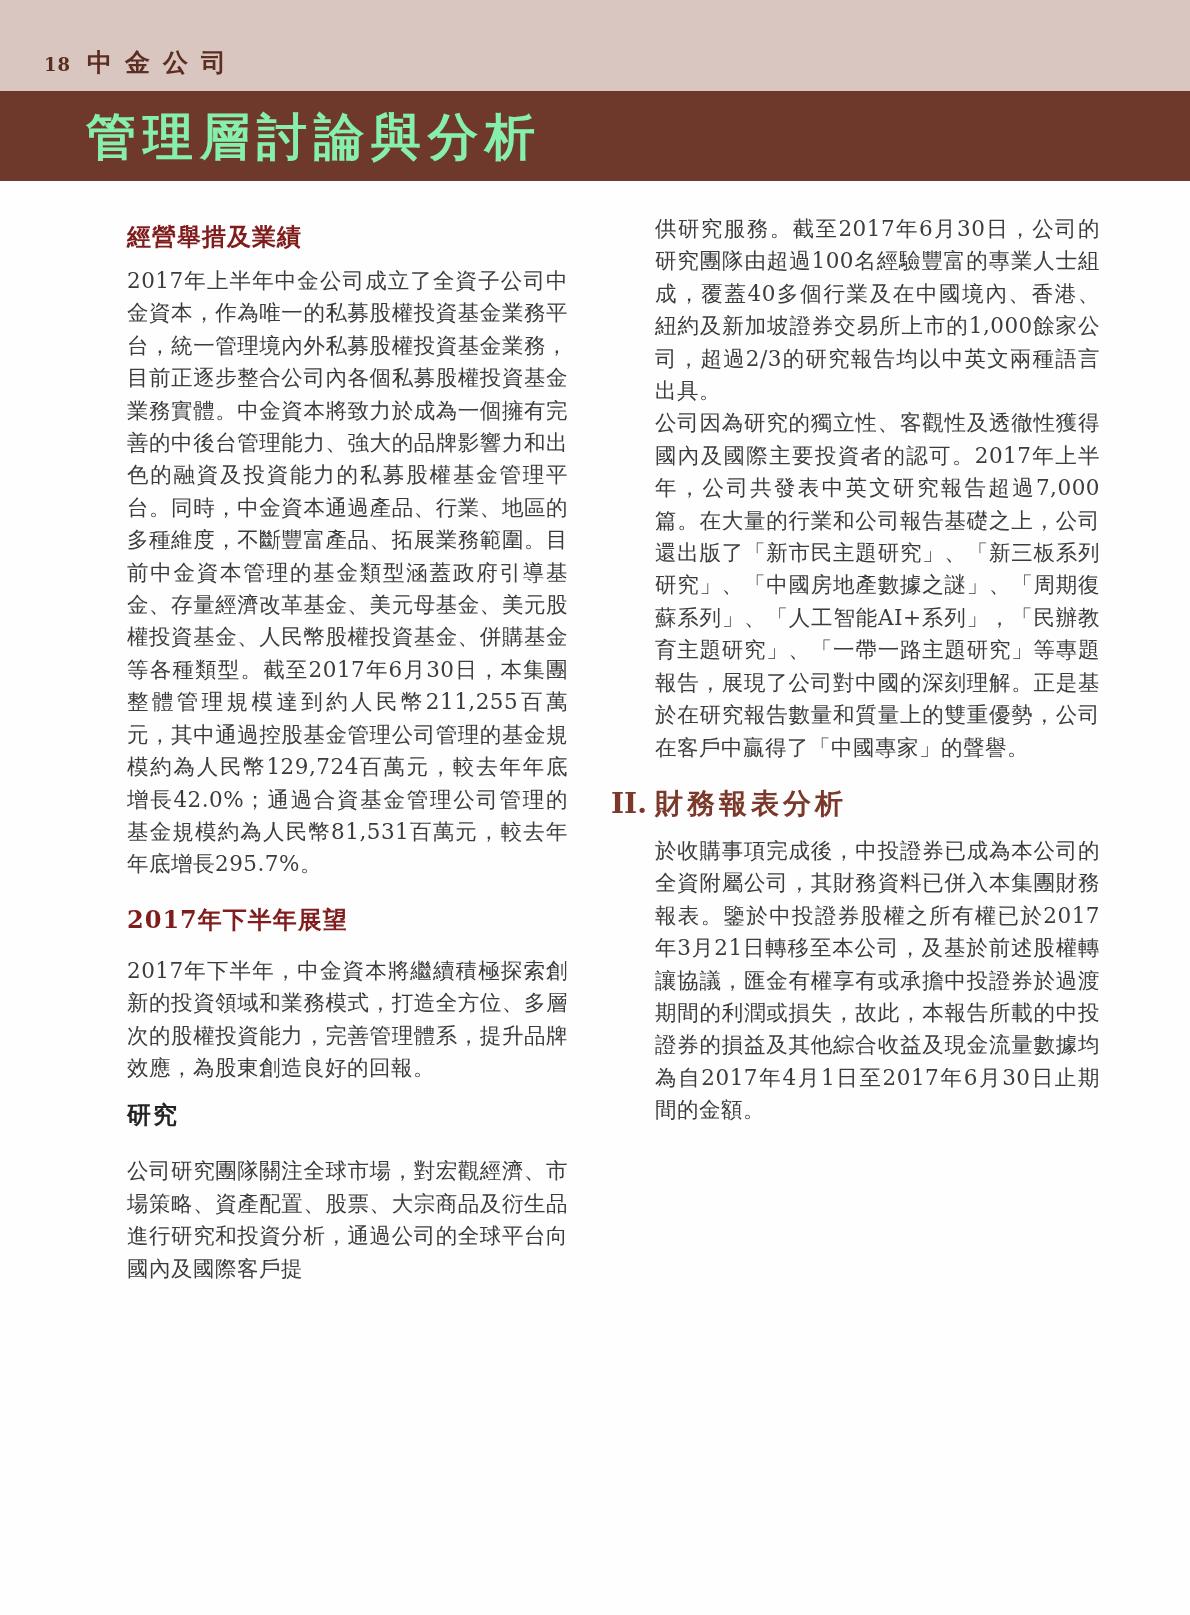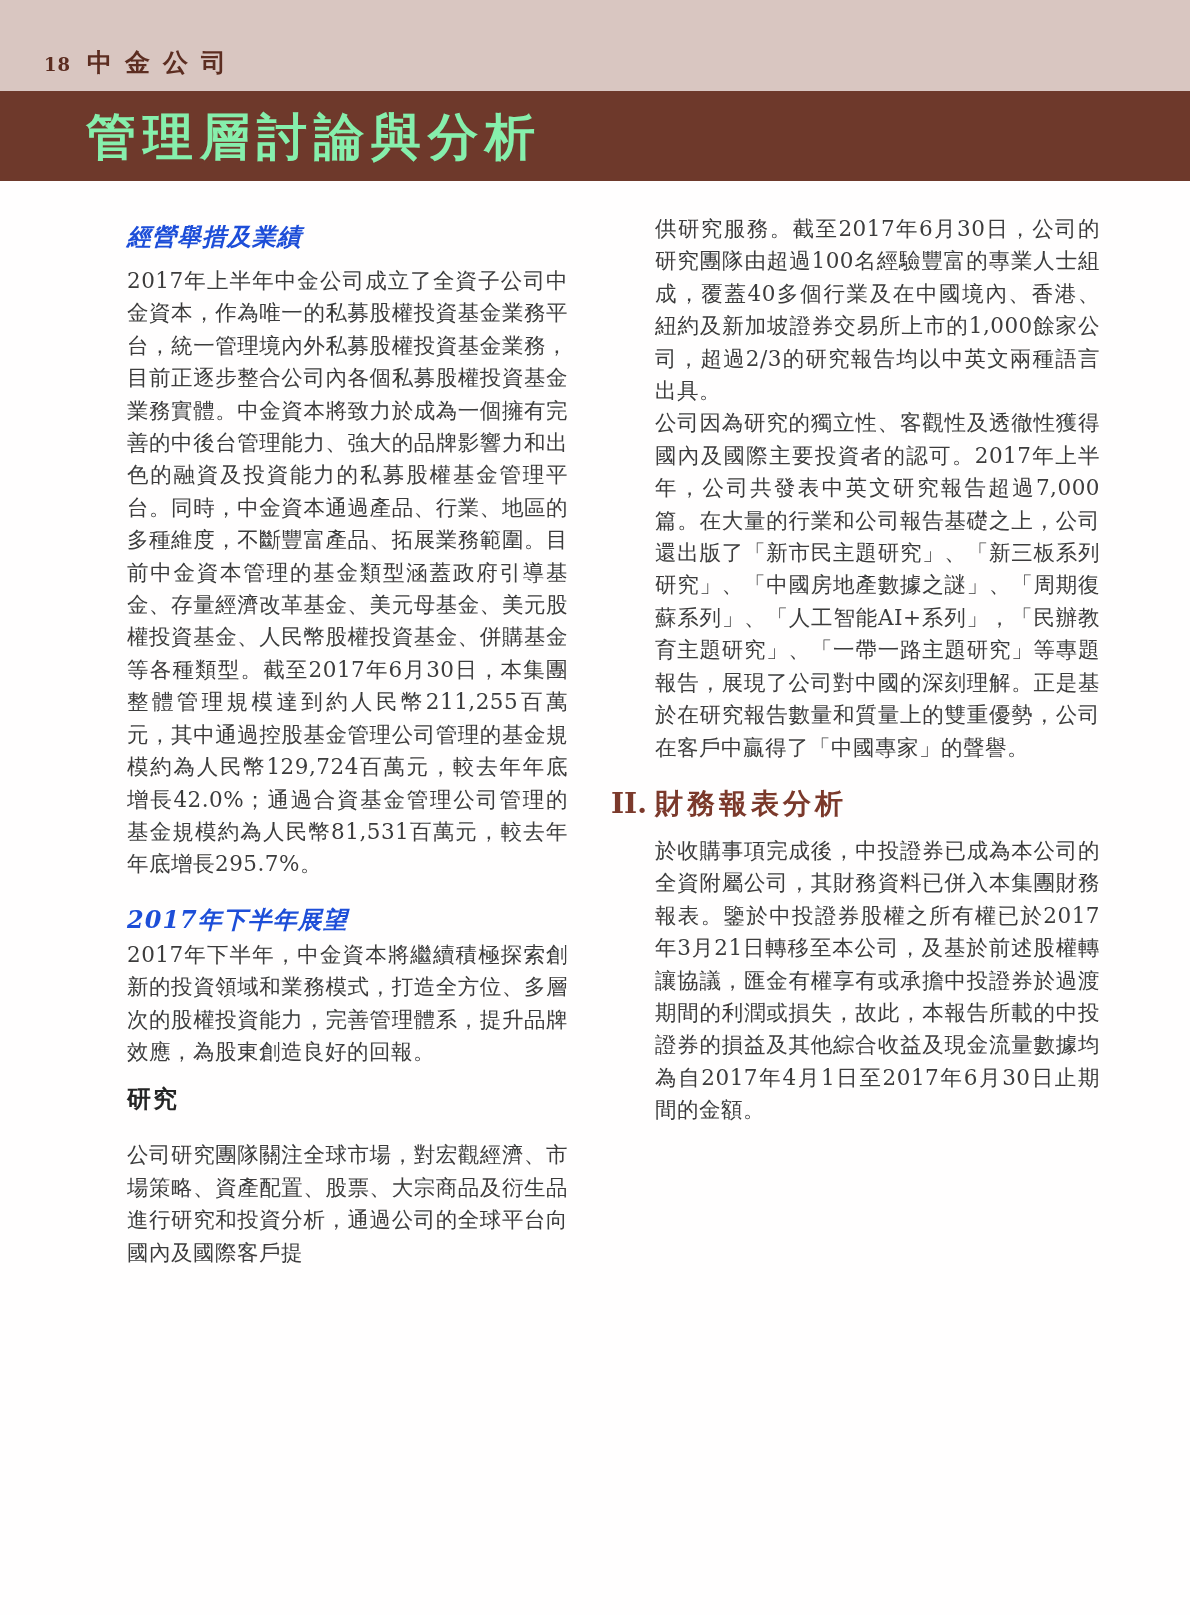--- a/index.html
+++ b/index.html
@@ -72,28 +72,27 @@
   p.body {
     margin: 0;
     font-size: 21.5px;
     line-height: 32.4px;
     text-align: justify;
     color: #3c3c3c;
     letter-spacing: 0.5px;
   }
   .h-italic {
     margin: 0 0 14px 0;
-    color: #1d4ed8;
-    font-style: italic;
+    color: #7f1d1d;
     font-weight: bold;
     font-size: 24px;
     line-height: 28px;
     letter-spacing: 1px;
   }
-  .h-outlook { margin-top: 25px; margin-bottom: 5px; }
+  .h-outlook { margin-top: 25px; margin-bottom: 21px; }
   .h-black {
     margin: 16px 0 25px 0;
     color: #242424;
     font-weight: bold;
     font-size: 24px;
     line-height: 30px;
     letter-spacing: 2px;
   }
   .sp1 { margin-top: 32px; }
   .h-fin {

